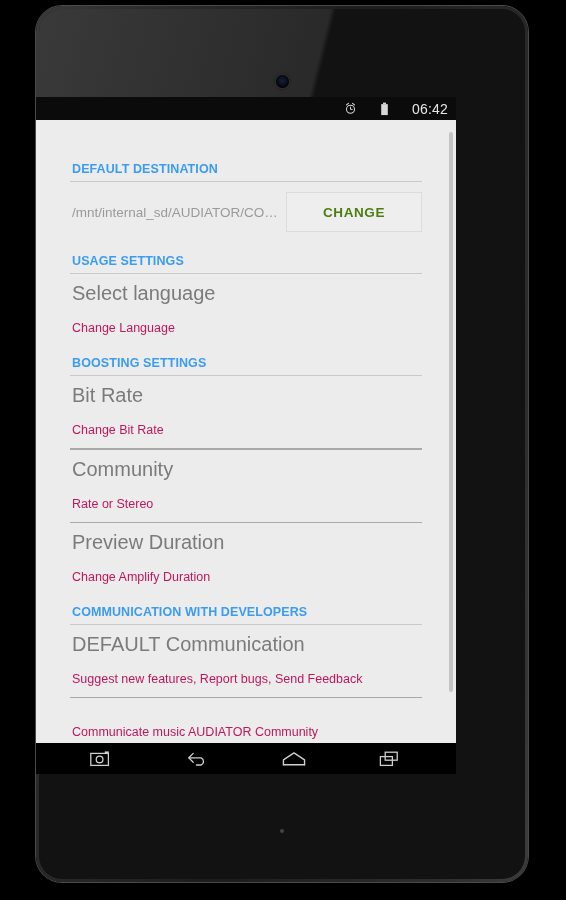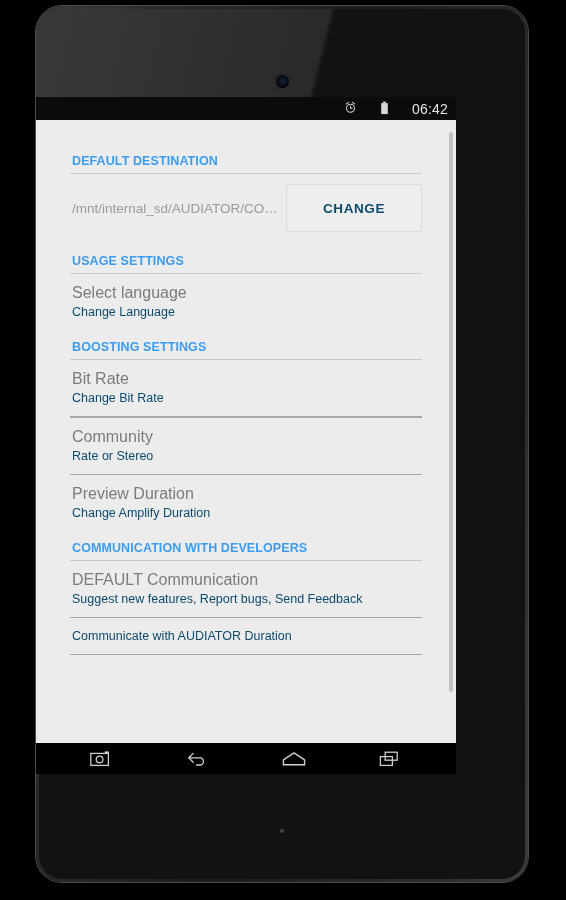--- a/index.html
+++ b/index.html
@@ -86,41 +86,41 @@
     height: 23px;
     background: #0b0b0b;
     display: flex;
     align-items: center;
     justify-content: flex-end;
     padding-right: 8px;
     box-sizing: border-box;
   }
   #status-bar .sb-icons {
     display: flex;
-    align-items: flex-start;
+    align-items: center;
     gap: 23px;
   }
   .sb-time {
     color: #e6e6e6;
     font-size: 14px;
     letter-spacing: 0.2px;
     font-family: "Liberation Sans", sans-serif;
   }
   .sb-icon svg { display: block; }
 
   
   #app-content {
     position: relative;
     height: 623px;
     background: #ececec;
     overflow: hidden;
   }
   #list {
     position: absolute;
-    left: 0; top: 8px; right: 0;
+    left: 0; top: 16px; right: 0;
     padding: 16px;
   }
 
   .section-header {
     color: #3b9cf0;
     font-size: 12.5px;
     font-weight: bold;
     letter-spacing: 0.1px;
     padding: 10px 0 5px 20px;
   }
@@ -140,49 +140,49 @@
     flex: 1;
     color: #9a9a9a;
     font-size: 13.5px;
     white-space: nowrap;
     overflow: hidden;
     text-overflow: ellipsis;
     padding-left: 2px;
   }
   .change-btn {
     width: 136px;
-    height: 48px;
+    height: 40px;
     border: 1px solid #dcdcdc;
     background: #eeeeee;
-    color: #0c4a6e;
+    color: #4d7c0f;
     font-size: 13.5px;
     font-weight: bold;
     letter-spacing: 0.6px;
     display: flex;
     align-items: center;
     justify-content: center;
     box-sizing: border-box;
     cursor: pointer;
   }
 
   .list-item {
     padding: 9px 18px 9px 20px;
     box-sizing: border-box;
     cursor: pointer;
   }
   .li-title {
     color: #7b7b7b;
-    font-size: 16px;
+    font-size: 20px;
     line-height: 20px;
   }
   .li-sub {
-    color: #0c4a6e;
+    color: #be185d;
     font-size: 12.5px;
     line-height: 17px;
-    margin-top: 1px;
+    margin-top: 17px;
   }
   .item-rule {
     height: 1px;
     background: #a9a9a9;
     margin: 0 18px;
   }
 
   
   #scrollbar-track {
     position: absolute;
@@ -297,21 +297,21 @@
       <div class="section-header">COMMUNICATION WITH DEVELOPERS</div>
       <div class="section-rule"></div>
 
       <div class="list-item">
         <div class="li-title">DEFAULT Communication</div>
         <div class="li-sub">Suggest new features, Report bugs, Send Feedback</div>
       </div>
       <div class="item-rule"></div>
 
       <div class="list-item">
-        <div class="li-sub">Communicate with AUDIATOR Duration</div>
+        <div class="li-sub">Communicate music AUDIATOR Community</div>
       </div>
       <div class="item-rule"></div>
 
       <div class="list-item">
       </div>
 
     </div>
 
     <div id="scrollbar-track">
       <div id="scrollbar-thumb"></div>

